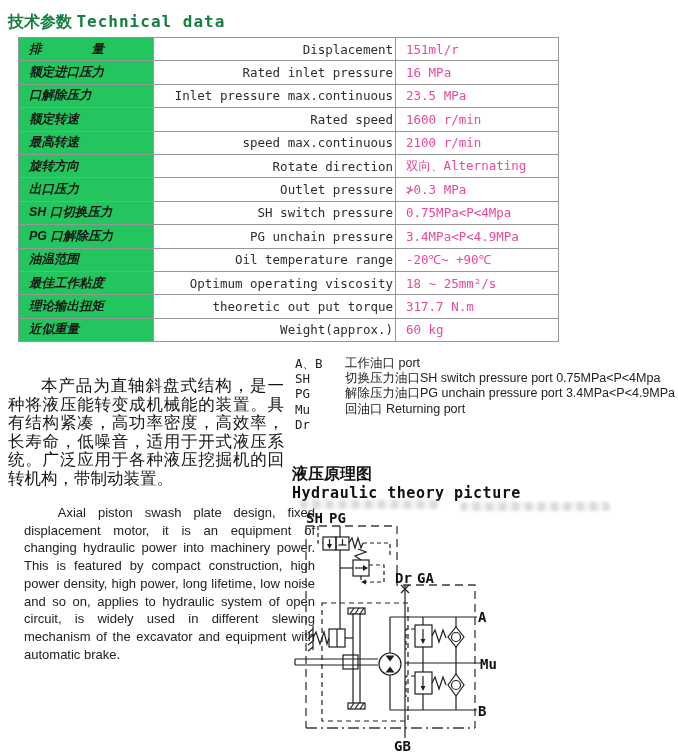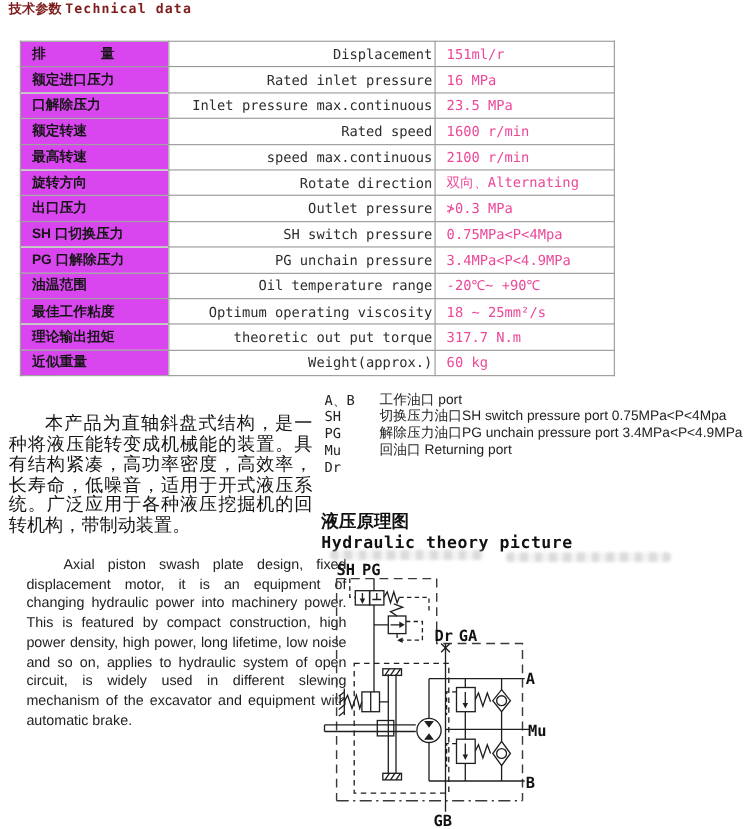--- a/index.html
+++ b/index.html
@@ -4,34 +4,34 @@
 <style>
   html,body{margin:0;padding:0;background:#ffffff;}
   body{
     position:relative;width:678px;height:754px;overflow:hidden;
     font-family:"Liberation Sans",sans-serif;color:#1a1a1a;
     -webkit-font-smoothing:antialiased;
   }
   .abs{position:absolute;}
 
   
-  .page-title{left:8px;top:0;font-size:12px;font-weight:bold;color:#7f1d1d;}
+  .page-title{left:8px;top:12px;font-size:16px;font-weight:bold;color:#15803d;}
   .page-title .en{font-family:"DejaVu Sans Mono",monospace;letter-spacing:1px;}
 
   
   table.tech{
     position:absolute;left:18px;top:37px;width:507px;
     border-collapse:collapse;table-layout:fixed;
     border:1px solid #555;
   }
   table.tech td{
     border:1px solid #979797;height:22.4px;padding:0 2px 0 10px;
     font-size:12.5px;white-space:nowrap;overflow:hidden;vertical-align:middle;
   }
-  td.c-zh{width:122px;background:#d946ef;font-weight:bold;font-size:13px;color:#151515;border-color:#a9a9a9;}
+  td.c-zh{width:122px;background:#22c55e;font-weight:bold;font-size:13px;color:#151515;border-color:#a9a9a9;font-style:italic;}
   td.c-en{width:229px;font-family:"DejaVu Sans Mono",monospace;color:#2d2d2d;text-align:right;}
   td.c-val{width:150px;font-family:"DejaVu Sans Mono",monospace;color:#ec4899;}
 
   
   .zh-para{
     left:8px;top:376px;width:276px;
     font-size:16.5px;line-height:18.6px;text-align:justify;text-indent:2em;
     color:#151515;
   }
 

